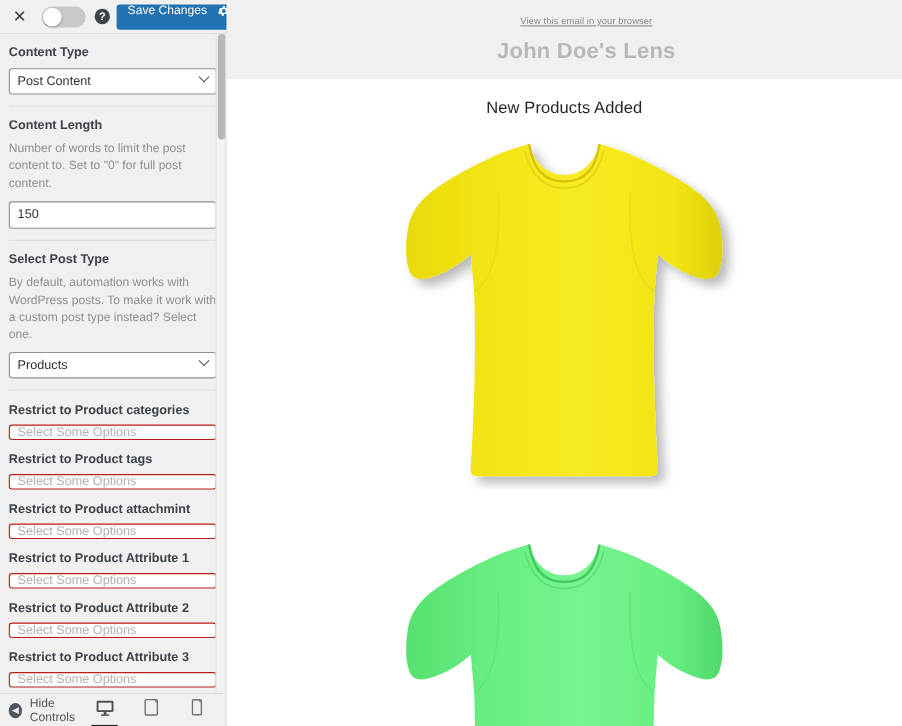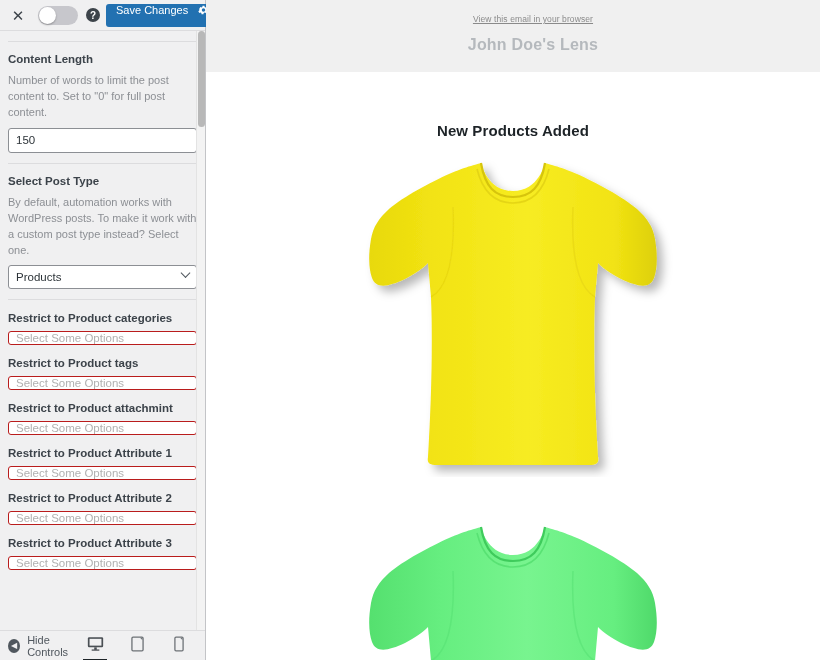--- a/index.html
+++ b/index.html
@@ -235,37 +235,36 @@
   }
   .browser-link {
     font-size: 8.5px;
     color: #8a8a8a;
     text-decoration: underline;
     cursor: pointer;
     letter-spacing: .1px;
   }
   .lens-title {
     margin-top: 12px;
-    font-size: 16px;
+    font-size: 20px;
     font-weight: bold;
     color: #b5b9bd;
     letter-spacing: .2px;
   }
   #email-body {
     background: #ffffff;
     padding-top: 18px;
     text-align: center;
   }
   .section-title {
     font-size: 15px;
-    font-weight: bold;
+    font-weight: normal;
     color: #1d2327;
     letter-spacing: .1px;
     margin-bottom: 8px;
-    margin-top: 32px;
   }
   .prod-wrap { text-align: center; }
   .tshirt-img { display: block; margin: 0 auto; }
 </style>
 </head>
 <body>
 
 <div id="app">
 
   <div id="sidebar">
@@ -282,20 +281,27 @@
         <span class="gear-ico">
           <svg width="12" height="12" viewBox="0 0 24 24" fill="#ffffff">
             <path d="M19.4 13a7.6 7.6 0 0 0 0-2l2-1.6-2-3.4-2.4 1a7.5 7.5 0 0 0-1.7-1L15 3.5h-4l-.3 2.5c-.6.2-1.2.6-1.7 1l-2.4-1-2 3.4L4.6 11a7.6 7.6 0 0 0 0 2l-2 1.6 2 3.4 2.4-1c.5.4 1.1.8 1.7 1l.3 2.5h4l.3-2.5c.6-.2 1.2-.6 1.7-1l2.4 1 2-3.4-2-1.6zM13 15.5a3.5 3.5 0 1 1 0-7 3.5 3.5 0 0 1 0 7z"></path>
           </svg>
         </span>
       </button>
     </div>
 
     <div id="sb-body">
 
+      <div class="field">
+        <div class="f-label">Content Type</div>
+        <div class="f-select">
+          <span>Post Content</span>
+          <span class="caret"></span>
+        </div>
+      </div>
 
       <div class="field sep">
         <div class="f-label">Content Length</div>
         <div class="f-desc">Number of words to limit the post content to. Set to "0" for full post content.</div>
         <div class="f-input">
           <span>150</span>
         </div>
       </div>
 
       <div class="field sep">

